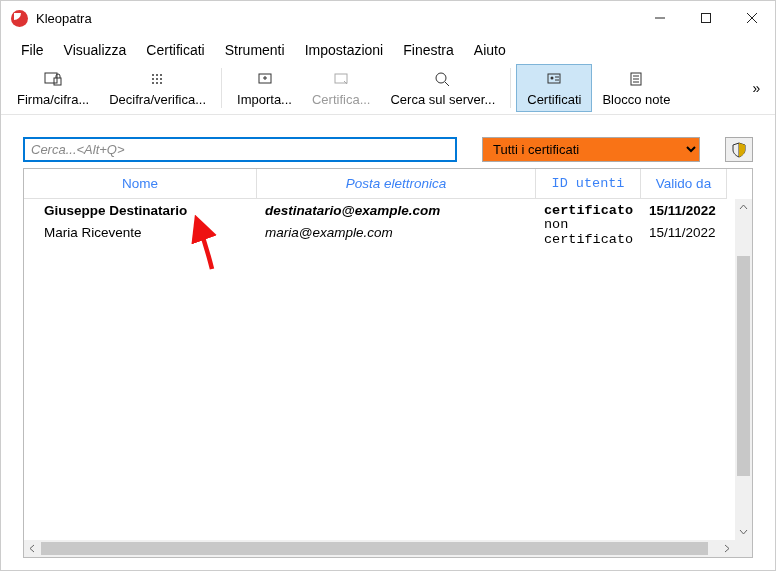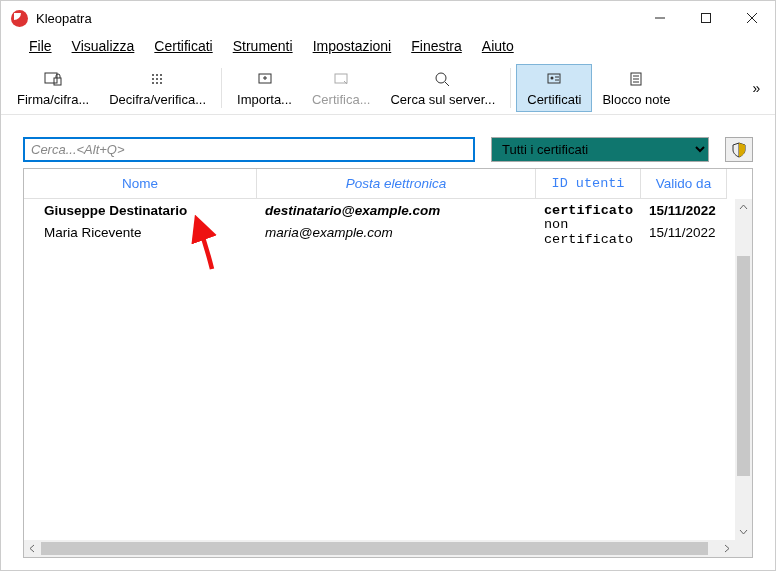--- a/index.html
+++ b/index.html
@@ -6,36 +6,36 @@
 body { width: 776px; height: 571px; background: #fff; border: 1px solid #ccc; display: flex; flex-direction: column; overflow: hidden; }
 
 .titlebar { height: 34px; display: flex; align-items: center; padding: 0 0 0 10px; font-size: 13px; }
 .titlebar-icon { width: 17px; height: 17px; margin-right: 8px; border-radius: 50%; background: #d33; position: relative; }
 .titlebar-icon::after { content: ""; position: absolute; top: 3px; left: 3px; width: 7px; height: 7px; background: #fff; border-radius: 0 0 7px 0; }
 .titlebar-title { flex: 1; }
 .win-controls { display: flex; }
 .win-btn { width: 46px; height: 30px; display: flex; align-items: center; justify-content: center; cursor: pointer; }
 .win-btn svg { width: 10px; height: 10px; stroke: #222; stroke-width: 1; fill: none; }
 
-.menubar { height: 26px; display: flex; align-items: flex-start; padding: 0 18px; font-size: 14px; text-decoration: underline; }
+.menubar { height: 26px; display: flex; align-items: flex-end; padding: 0 10px; font-size: 14px; }
 .menubar-item { padding: 3px 10px; cursor: default; }
 
 .toolbar { height: 54px; display: flex; align-items: center; padding: 0 6px; border-bottom: 1px solid #e5e5e5; }
 .tool-btn { display: flex; flex-direction: column; align-items: center; justify-content: center; padding: 4px 10px; min-width: 60px; height: 48px; font-size: 13px; cursor: default; }
 .tool-btn .ticon { height: 20px; display: flex; align-items: center; justify-content: center; margin-bottom: 3px; }
 .tool-btn.disabled { color: #9a9a9a; }
 .tool-btn.active { background: #cde6f7; border: 1px solid #7eb4d8; }
 .tool-sep { width: 1px; height: 40px; background: #e2e2e2; margin: 0 5px; }
 .tool-overflow { margin-left: auto; width: 24px; text-align: center; font-size: 14px; cursor: default; letter-spacing: 1px; }
 
 .content { flex: 1; padding: 22px 22px 12px 22px; display: flex; flex-direction: column; }
-.filter-row { display: flex; gap: 16px; margin-bottom: 6px; align-items: center; }
+.filter-row { display: flex; gap: 25px; margin-bottom: 6px; align-items: center; }
 .search-box { flex: 1; height: 25px; border: 2px solid #0078d7; padding: 0 6px; font-size: 13px; outline: none; }
 .search-box::placeholder { color: #888; font-style: italic; }
-.combo { width: 218px; height: 25px; border: 1px solid #aaa; background: #0f766e; font-size: 13px; padding: 0 6px; }
+.combo { width: 218px; height: 25px; border: 1px solid #aaa; background: #f97316; font-size: 13px; padding: 0 6px; }
 .shield-btn { width: 28px; height: 25px; border: 1px solid #aaa; background: #efefef; display: flex; align-items: center; justify-content: center; cursor: default; }
 
 .grid-wrap { flex: 1; border: 1px solid #bbb; display: flex; flex-direction: column; background: #fff; position: relative; }
 .grid-head { height: 30px; display: flex; font-size: 13.5px; color: #3b82f6; }
 .grid-head > div { display: flex; align-items: center; justify-content: center; border-right: 1px solid #e0e0e0; border-bottom: 1px solid #e0e0e0; }
 .grid-body { flex: 1; overflow: hidden; position: relative; }
 .grid-row { display: flex; height: 22px; font-size: 13.5px; align-items: center; }
 .grid-row.bold { font-weight: 600; }
 .col-name  { width: 233px; padding-left: 20px; }
 .col-email { width: 279px; padding-left: 8px; font-style: italic; }

